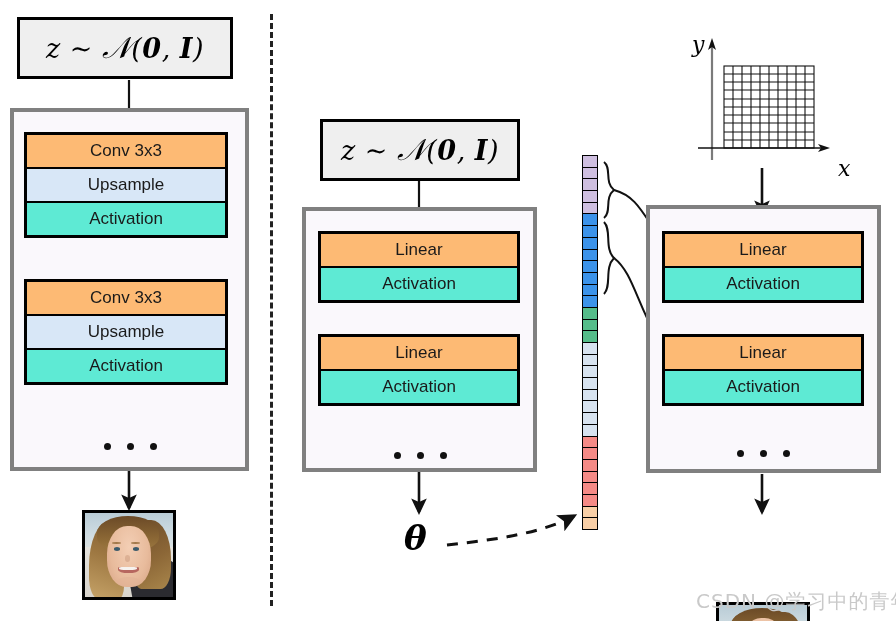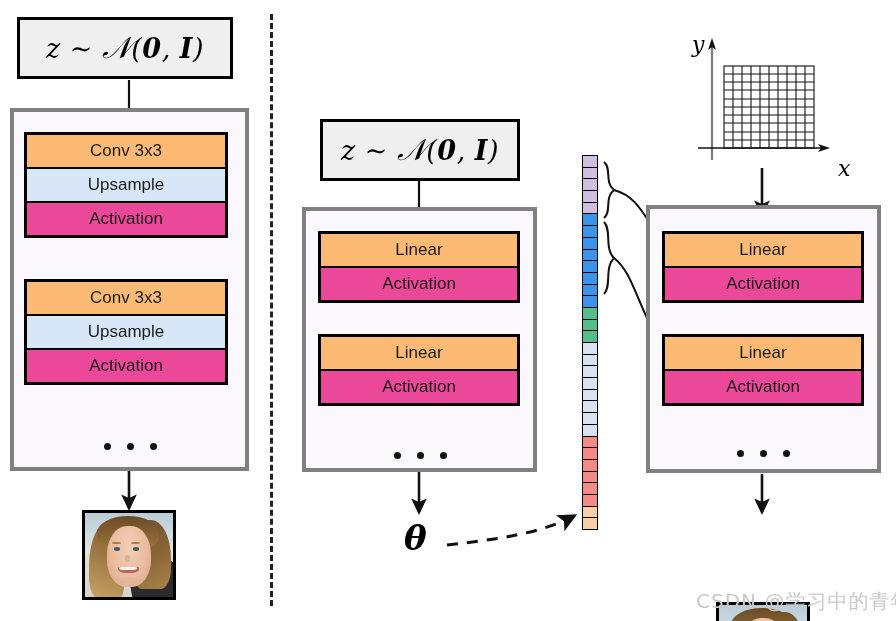--- a/index.html
+++ b/index.html
@@ -55,21 +55,21 @@
     display:flex;align-items:center;justify-content:center;
     font-size:17px;
     color:#1a1a1a;
     border-bottom:2px solid #000;
     font-family:"Liberation Sans", sans-serif;
     white-space:nowrap;
   }
   .row:last-child{border-bottom:none;}
   .c-green{background:#fdba74;}
   .c-blue{background:#d8e7f7;}
-  .c-orange{background:#ec4899;}
+  .c-orange{background:#5eead4;}
 
   
   .dots{display:flex;gap:16px;align-items:center;}
   .dots i{display:block;width:7px;height:7px;border-radius:50%;background:#111;}
 
   
   .face{
     border:3px solid #000;
     overflow:hidden;
     position:relative;

